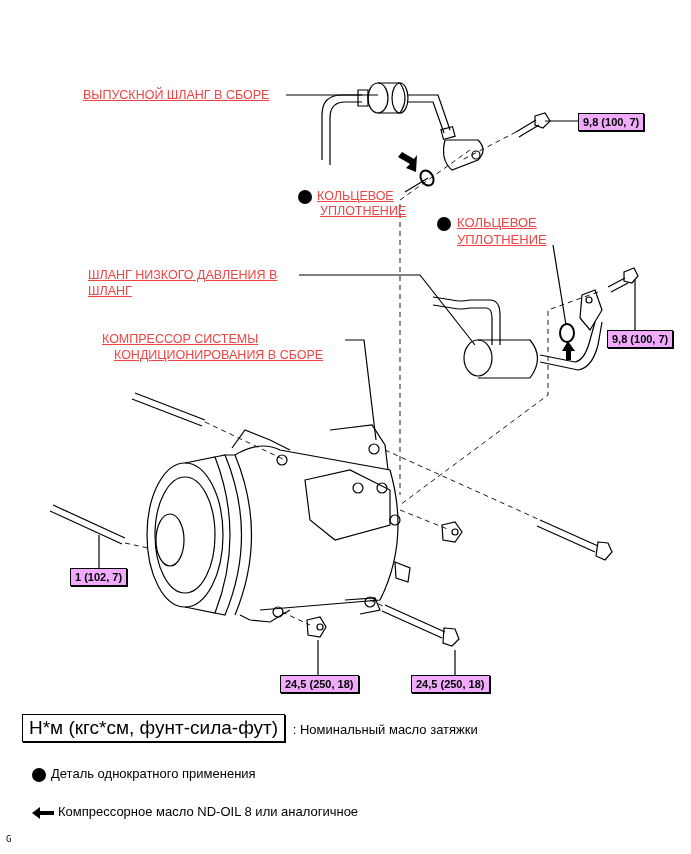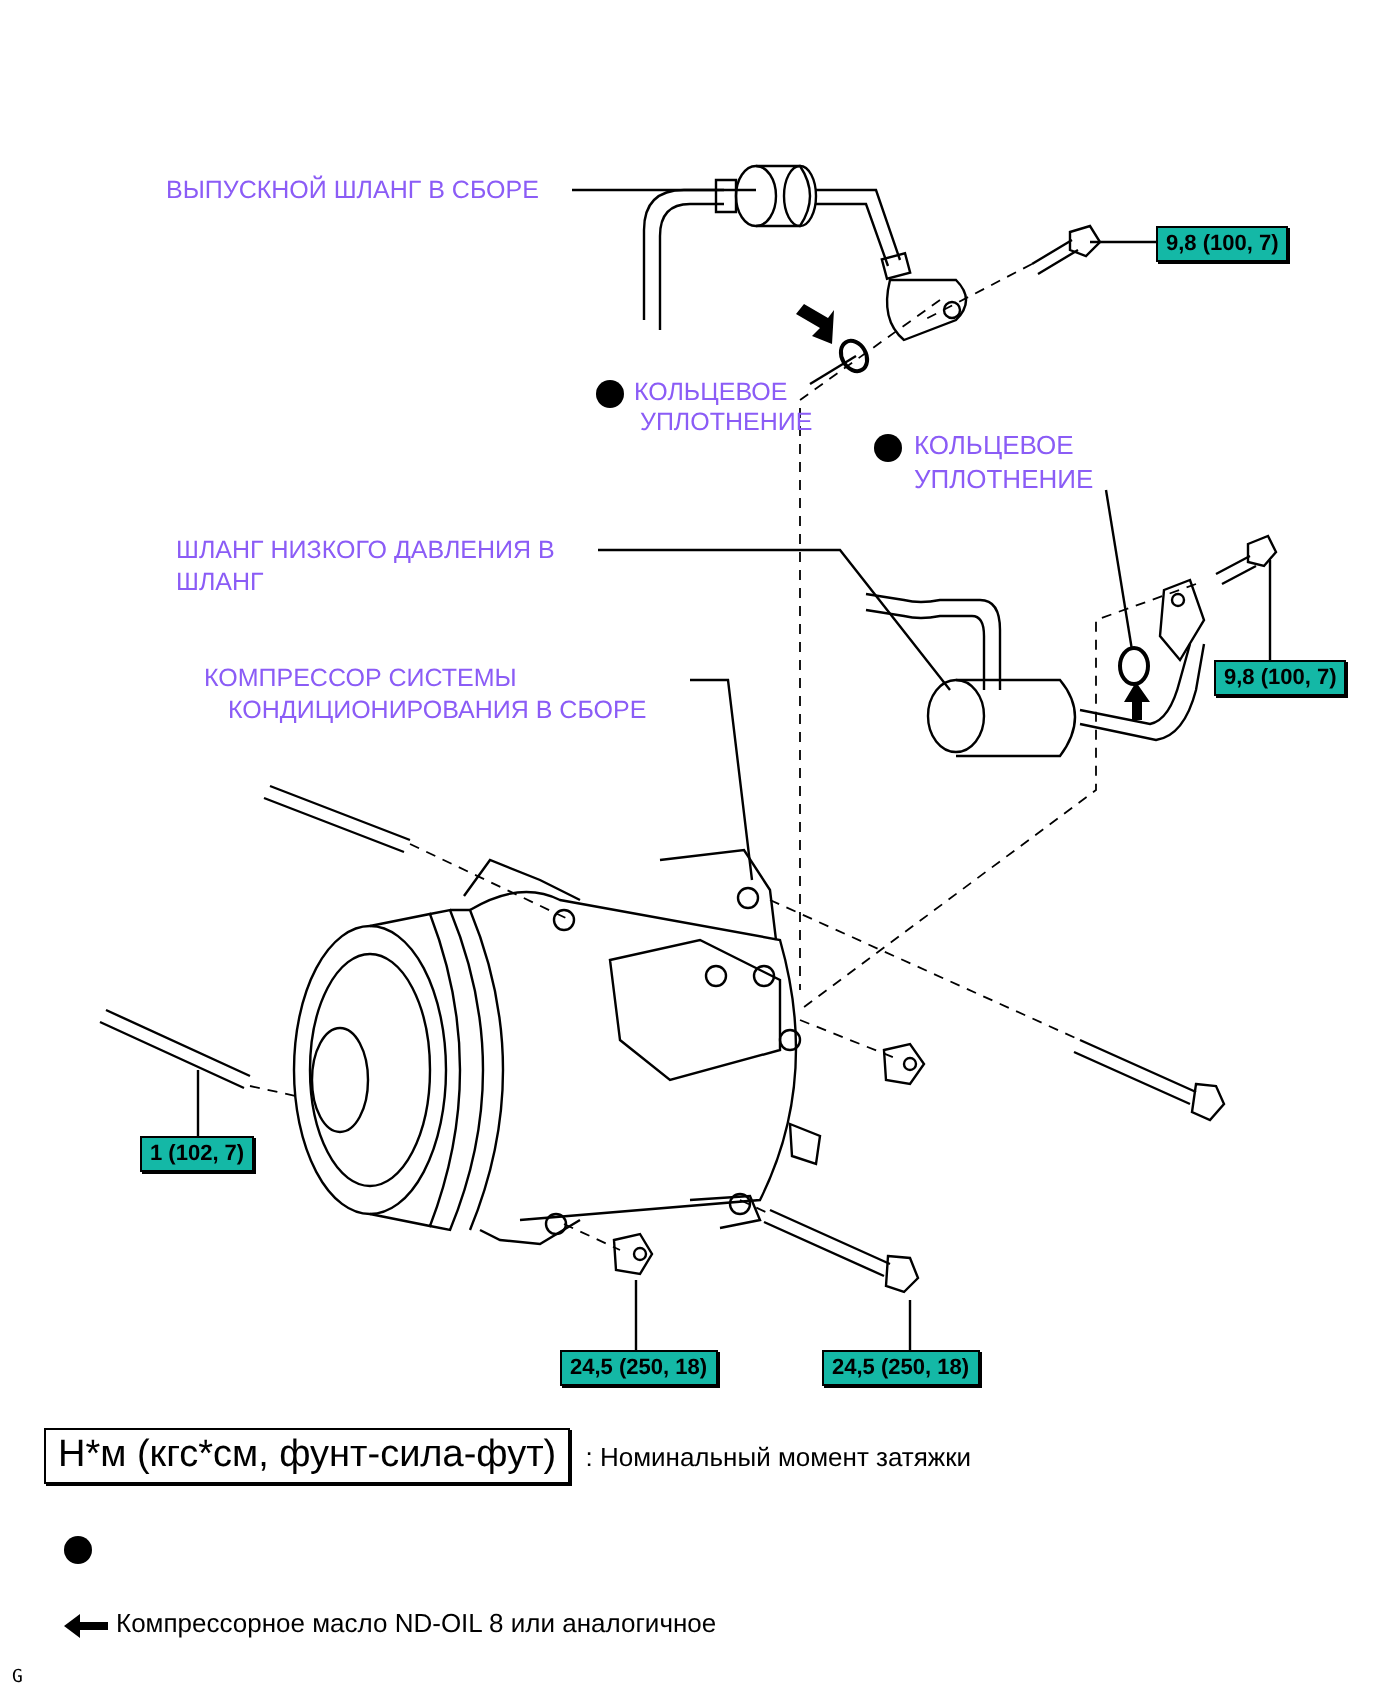--- a/index.html
+++ b/index.html
@@ -1,19 +1,19 @@
 <!DOCTYPE html>
 <html><head>
   <meta charset="utf-8">
   <style>
     html, body { margin: 0; padding: 0; background: #ffffff; }
     body { width: 691px; height: 854px; position: relative; overflow: hidden; font-family: "Liberation Sans", sans-serif; color: #000; }
     #diagram { position: absolute; left: 0; top: 0; width: 691px; height: 854px; }
-    .lbl { position: absolute; font-family: "Liberation Sans", sans-serif; font-size: 12.5px; line-height: 16px; color: #8b5cf6; white-space: nowrap; }
-    .torque { position: absolute; border: 1.5px solid #000; background: #14b8a6; font-family: "Liberation Sans", sans-serif; font-weight: bold; font-size: 11px; line-height: 14px; padding: 1px 4px; white-space: nowrap; box-shadow: 1px 1px 0 #000; }
+    .lbl { position: absolute; font-family: "Liberation Sans", sans-serif; font-size: 12.5px; line-height: 16px; color: #ef4444; white-space: nowrap; text-decoration: underline; }
+    .torque { position: absolute; border: 1.5px solid #000; background: #f0abfc; font-family: "Liberation Sans", sans-serif; font-weight: bold; font-size: 11px; line-height: 14px; padding: 1px 4px; white-space: nowrap; box-shadow: 1px 1px 0 #000; }
     .dot { display: inline-block; width: 14px; height: 14px; border-radius: 50%; background: #000; vertical-align: middle; }
     .legend { position: absolute; font-family: "Liberation Sans", sans-serif; font-size: 13px; white-space: nowrap; }
     .unitbox { display: inline-block; border: 1.5px solid #000; padding: 2px 6px; box-shadow: 1px 1px 0 #000; font-size: 19px; }
     .figcode { position: absolute; left: 6px; top: 834px; font-family: "DejaVu Sans Mono", monospace; font-size: 9px; }
   </style>
 </head>
 <body>
 
 <svg id="diagram" viewBox="0 0 691 854" xmlns="http://www.w3.org/2000/svg">
   <g fill="none" stroke="#000" stroke-width="1.2">
@@ -150,25 +150,25 @@
 <div class="lbl" style="left:114px; top:347px;">КОНДИЦИОНИРОВАНИЯ В СБОРЕ</div>
 
 <div class="torque" style="left:578px; top:113px;">9,8 (100, 7)</div>
 <div class="torque" style="left:607px; top:330px;">9,8 (100, 7)</div>
 <div class="torque" style="left:70px; top:568px;">1 (102, 7)</div>
 <div class="torque" style="left:280px; top:675px;">24,5 (250, 18)</div>
 <div class="torque" style="left:411px; top:675px;">24,5 (250, 18)</div>
 
 <div class="legend" style="left:22px; top:714px;">
   <span class="unitbox">Н*м (кгс*см, фунт-сила-фут)</span>
-  <span style="margin-left:4px;">: Номинальный момент затяжки</span>
+  <span style="margin-left:4px;">: Номинальный масло затяжки</span>
 </div>
 
 <div class="legend" style="left:32px; top:766px;">
-  <span class="dot" style="margin-right:5px;"></span>
+  <span class="dot" style="margin-right:5px;"></span><span>Деталь однократного применения</span>
 </div>
 
 <div class="legend" style="left:32px; top:804px;">
   <svg width="22" height="12" viewBox="0 0 22 12" style="vertical-align:middle; margin-right:4px;">
     <polygon points="0,6 8,0 8,4 22,4 22,8 8,8 8,12" fill="#000"></polygon>
   </svg><span>Компрессорное масло ND-OIL 8 или аналогичное</span>
 </div>
 
 <div class="figcode">G</div>
 

